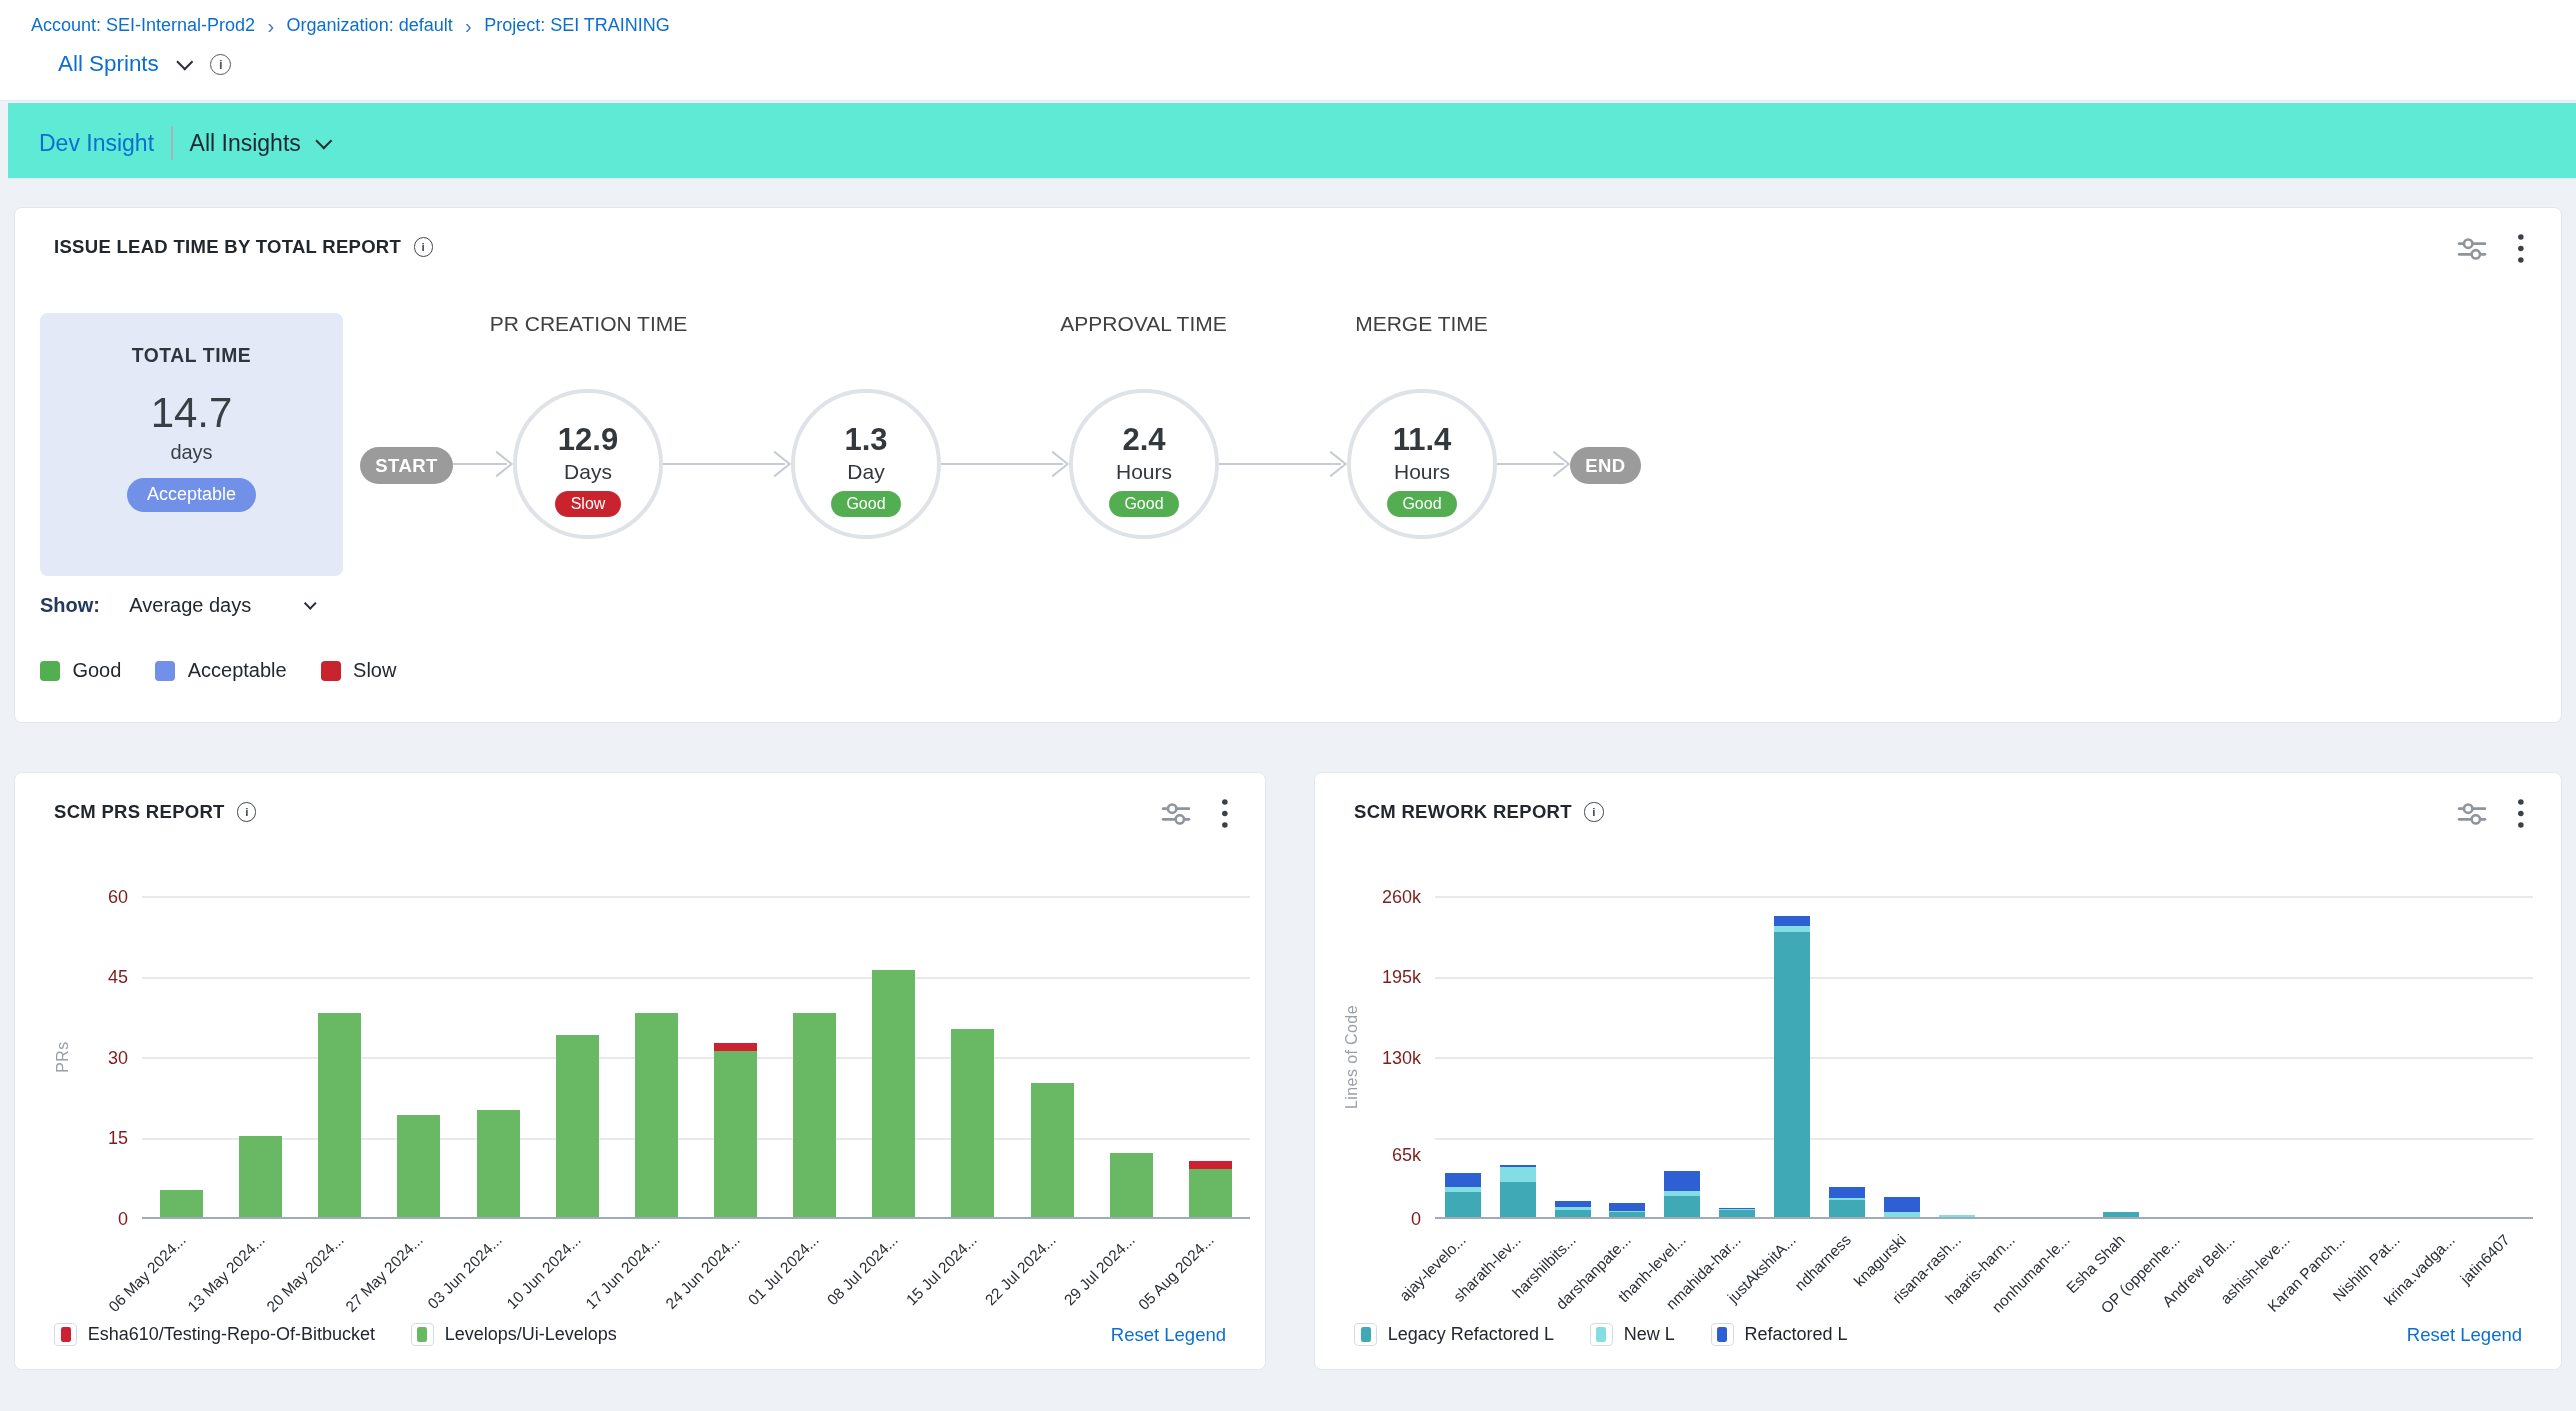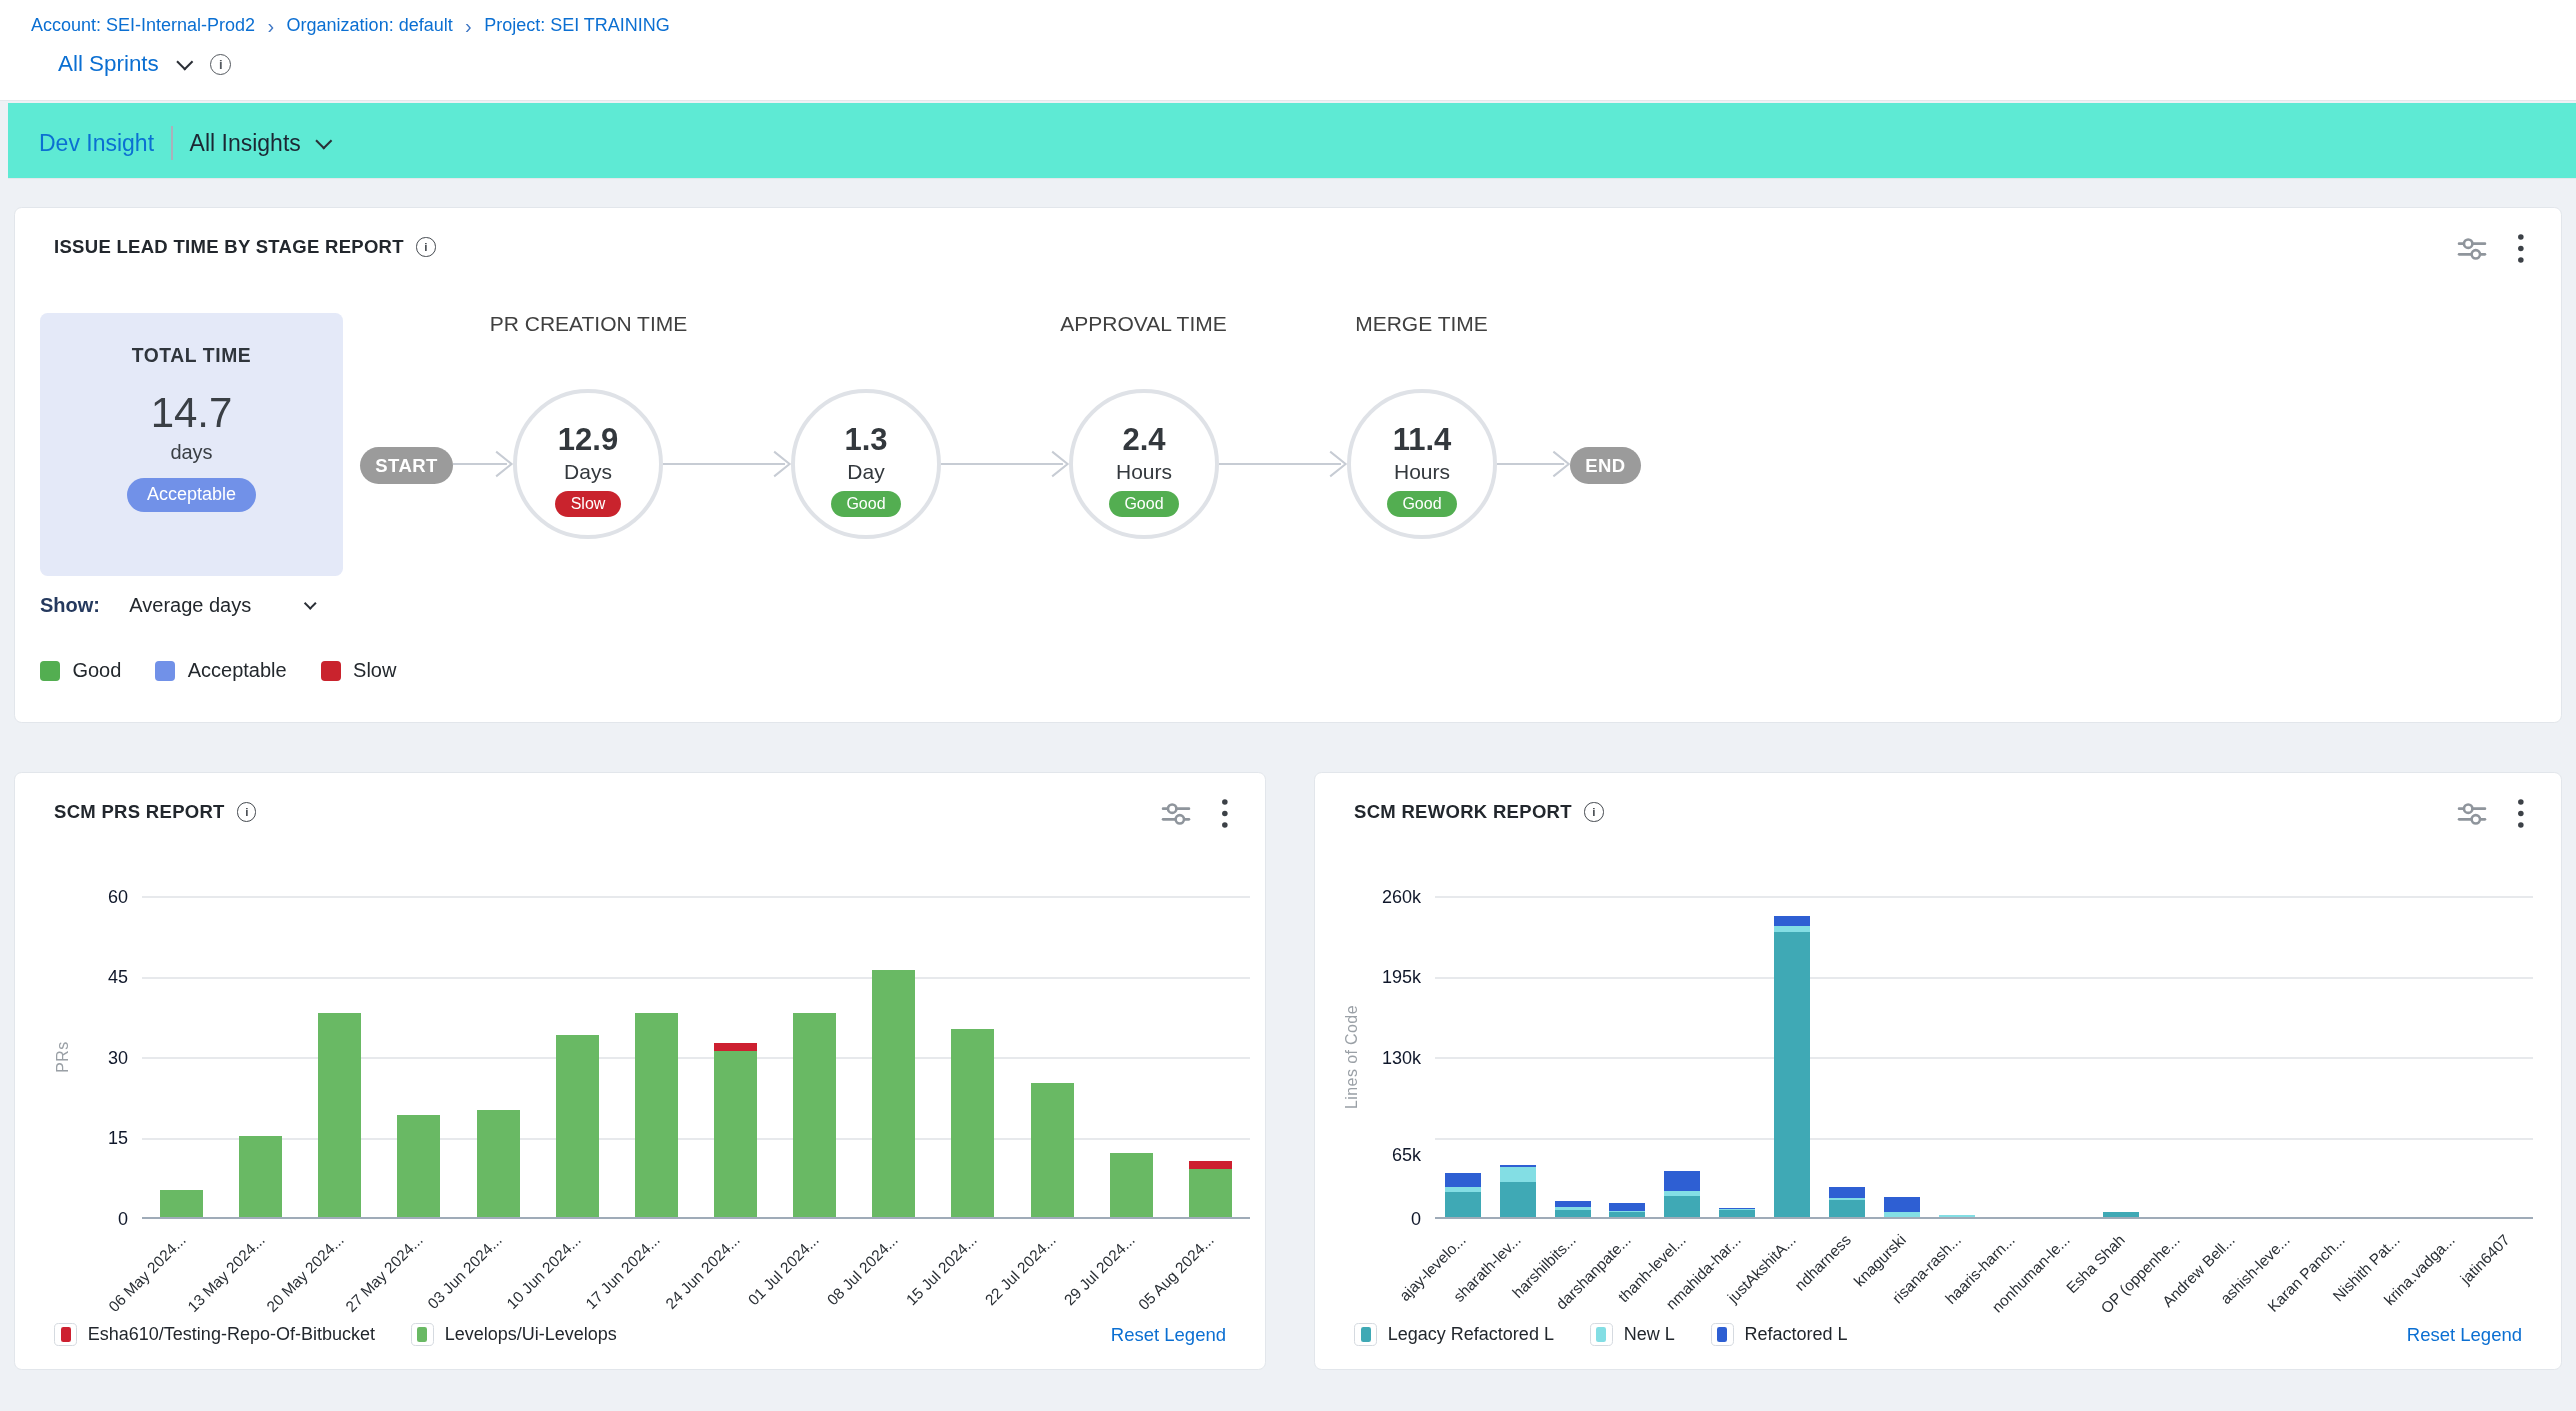--- a/index.html
+++ b/index.html
@@ -61,21 +61,21 @@
   .sw { width:20px; height:20px; border-radius:3.9px; }
 
   
   .ylab { position:absolute; white-space:nowrap; transform:translate(-50%,-50%) rotate(-90deg); font-size:16px; color:#9aa0a6; letter-spacing:0.4px; }
   .plot { position:absolute; top:124px; height:322px; border-bottom:2.3px solid #9fabb8; }
   .panel-prs .plot { left:127px; width:1108px; }
   .panel-prs .ylab { left:48px; top:284px; }
   .panel-rework .plot { left:120px; width:1098px; }
   .panel-rework .ylab { left:37px; top:284px; }
   .grid { position:absolute; left:0; width:100%; height:1.5px; background:#e7e9ec; }
-  .ytick { position:absolute; left:-94px; width:80px; text-align:right; font-size:18px; color:#0f172a; }
+  .ytick { position:absolute; left:-94px; width:80px; text-align:right; font-size:18px; color:#7f1d1d; }
   .barseg { position:absolute; }
   .xlab { position:absolute; width:154px; text-align:right; font-size:15.4px; color:#2b3036; white-space:nowrap; transform-origin:100% 0; transform:rotate(-45deg); }
   .chart-legend { position:absolute; left:39px; top:550px; display:flex; align-items:center; gap:36px; }
   .litem { display:flex; align-items:center; gap:10.8px; cursor:pointer; }
   .lsw { width:23px; height:23px; border:1.5px solid #d5dae0; border-radius:4.6px; background:#fff; display:inline-flex; align-items:center; justify-content:center; }
   .lswi { width:10px; height:14.7px; border-radius:2.3px; display:inline-block; }
   .llab { font-size:18px; color:#22272d; }
   .reset-link { position:absolute; right:39px; top:551px; font-size:18.5px; color:#0b6fd2; cursor:pointer; }
 </style>
 </head>
@@ -102,21 +102,21 @@
     <div class="insight-left">
       <span class="insight-primary">Dev Insight</span>
       <span class="vdiv"></span>
       <span class="insight-secondary">All Insights</span>
       <span class="chev"></span>
     </div>
   </div>
 
   <section class="panel panel-lead">
     <div class="panel-title-row">
-      <span class="panel-title">ISSUE LEAD TIME BY STAGE REPORT</span>
+      <span class="panel-title">ISSUE LEAD TIME BY TOTAL REPORT</span>
       <span class="info info-sm">i</span>
     </div>
     <div class="hicons">
       <span class="hicon">
         <svg width="32" height="28" viewBox="0 0 42 36">
             <g stroke="#8f959c" stroke-width="3.4" stroke-linecap="round" fill="#fff">
               <line x1="4" y1="11" x2="38" y2="11"></line>
               <circle cx="16" cy="11" r="5.5"></circle>
               <line x1="4" y1="25" x2="38" y2="25"></line>
               <circle cx="26" cy="25" r="5.5"></circle>

